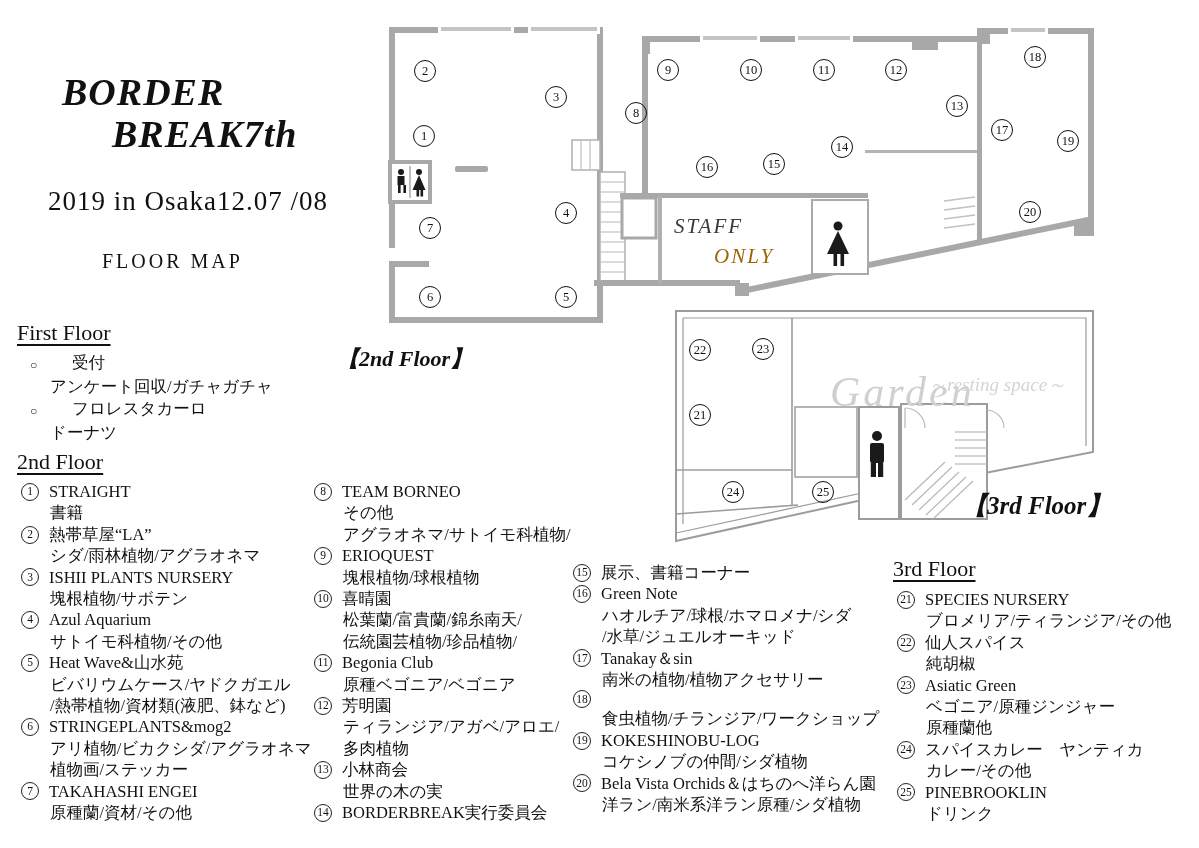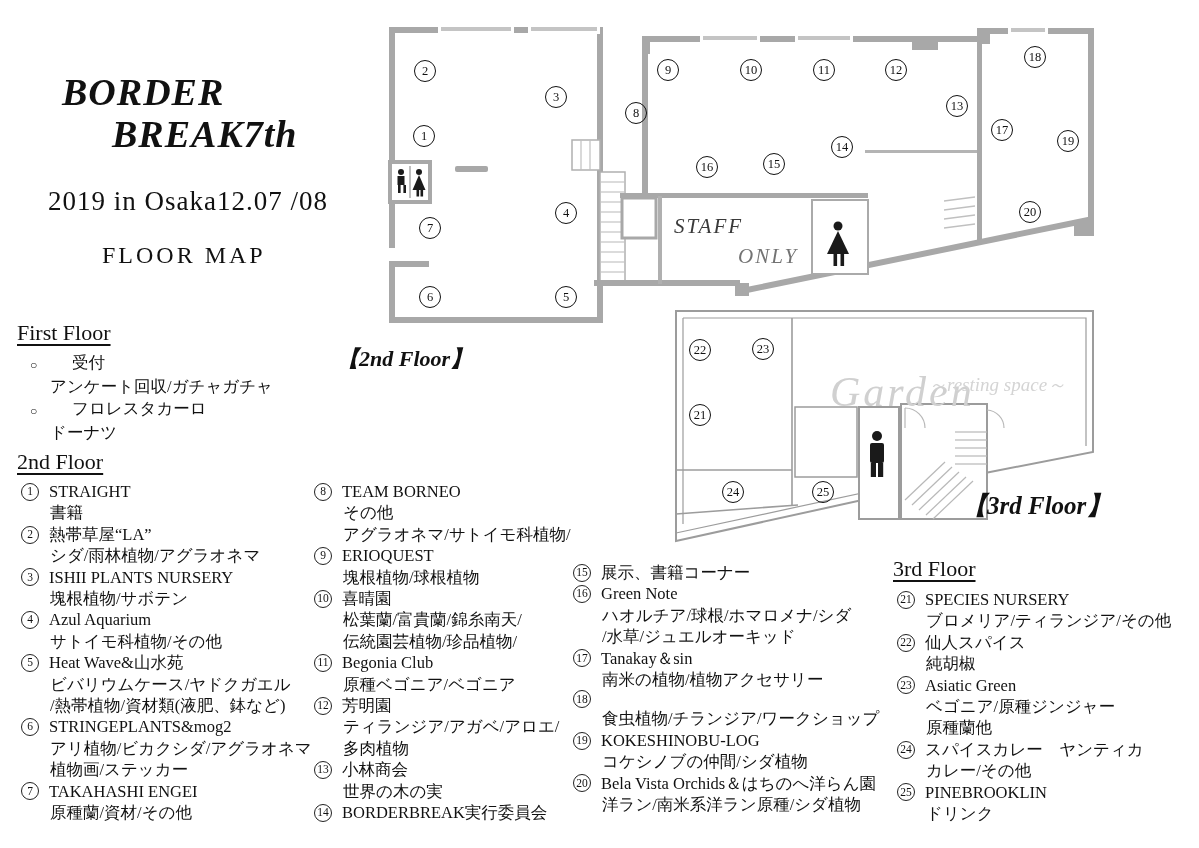--- a/index.html
+++ b/index.html
@@ -4,21 +4,21 @@
 <style>
   html,body{margin:0;padding:0;background:#fff;}
   .page{position:relative;width:1199px;height:848px;background:#fff;color:#111;
         font-family:"Liberation Serif","DejaVu Serif",serif;overflow:hidden;}
   .abs{position:absolute;}
   
   .title1{left:62px;top:70px;font-size:38px;font-style:italic;font-weight:bold;letter-spacing:1px;}
   .title2{left:112px;top:112px;font-size:38px;font-style:italic;font-weight:bold;letter-spacing:1px;}
   .dateline{left:48px;top:186px;font-size:27px;letter-spacing:1px;}
   .venueline{left:92px;top:222px;font-size:21px;letter-spacing:1px;}
-  .mapline{left:102px;top:242px;font-size:24px;letter-spacing:3px;text-align:center;}
+  .mapline{left:102px;top:250px;font-size:20px;letter-spacing:3px;text-align:center;}
   
   .sechead{font-size:22px;text-decoration:underline;text-underline-offset:4px;}
   
   .ff{left:30px;top:352px;width:300px;font-size:16.5px;line-height:22px;}
   .ffrow{display:flex;align-items:flex-start;}
   .fbullet{width:20px;flex:0 0 20px;font-size:12px;padding-top:2px;}
   .ffname{font-weight:normal;margin-left:22px;}
   .ffdesc{padding-left:20px;}
   
   .vcol{font-size:16.5px;line-height:21.4px;}
@@ -27,21 +27,21 @@
         display:inline-flex;align-items:center;justify-content:center;
         font-size:11.5px;margin-right:10px;box-sizing:border-box;}
   .vdesc{padding-left:29px;}
   
   .marker{position:absolute;width:22px;height:22px;border:1.6px solid #111;border-radius:50%;
           display:flex;align-items:center;justify-content:center;font-size:12.5px;
           background:transparent;box-sizing:border-box;z-index:3;}
   .cap2{left:337px;top:344px;font-size:22px;font-style:italic;font-weight:600;z-index:3;}
   .cap3{left:962px;top:489px;font-size:25px;font-style:italic;font-weight:bold;z-index:3;}
   .staff1{left:674px;top:214px;font-size:21px;font-style:italic;letter-spacing:2px;color:#3a3a3a;z-index:2;}
-  .staff2{left:714px;top:244px;font-size:21px;font-style:italic;letter-spacing:2px;color:#737373;z-index:2;margin-left:24px;}
+  .staff2{left:714px;top:244px;font-size:21px;font-style:italic;letter-spacing:2px;color:#a16207;z-index:2;}
   .garden{left:830px;top:324px;font-size:42px;font-style:italic;letter-spacing:3px;color:#d0d0d0;z-index:2;margin-top:44px;}
   .resting{left:928px;top:372px;font-size:19px;font-style:italic;color:#d4d4d4;z-index:2;}
   svg.plan{position:absolute;left:0;top:0;z-index:1;}
 </style>
 </head>
 <body>
 
 <div class="page">
 
   <svg class="plan" width="1199" height="848" viewBox="0 0 1199 848">

